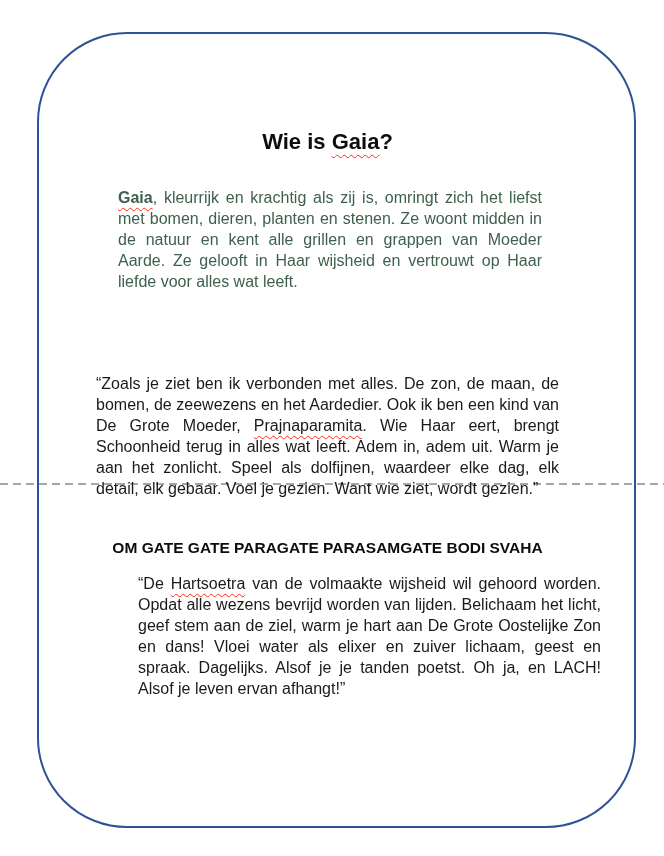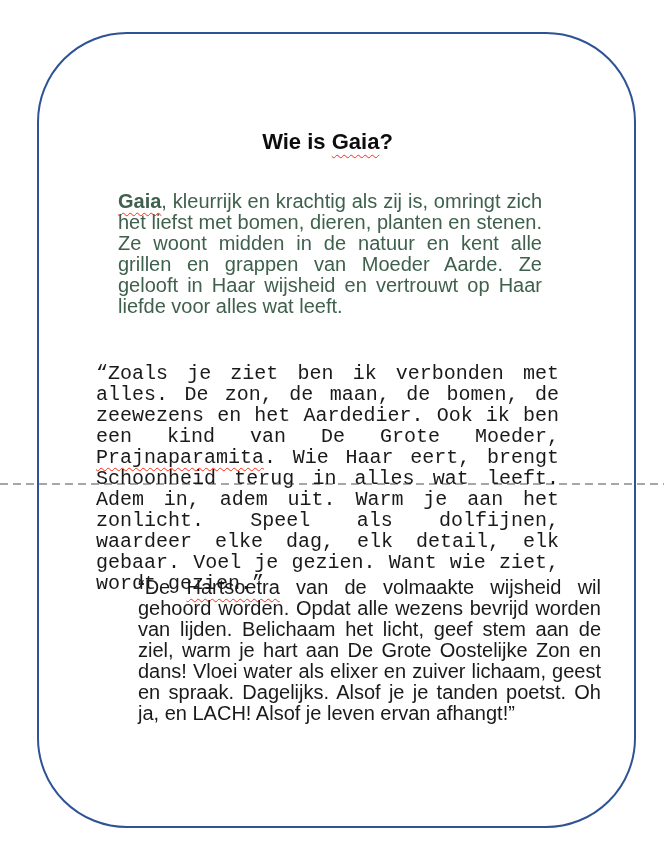--- a/index.html
+++ b/index.html
@@ -39,41 +39,41 @@
     left: 96px; width: 463px; top: 114px;
     text-align: center;
     font-size: 22px; font-weight: bold;
     color: #0d0d0d;
     letter-spacing: 0px;
   }
 
   .para {
     position: absolute;
     left: 96px; width: 463px;
-    font-size: 20px; line-height: 21px;
+    font-size: 16px; line-height: 21px;
     text-align: justify;
     color: #1a1a1a;
     white-space: normal;
   }
 
   .intro {
     left: 118px; width: 424px; top: 171px;
     color: #3E604C;
   }
   .intro .lead { font-weight: bold; }
 
   .question {
     top: 320px;
     font-weight: bold; font-style: italic;
     text-align: left;
     font-size: 16px; line-height: 24px;
   }
   .question .lead { font-size: 20px; }
 
-  .quote1 { top: 343px; font-family: Liberation Mono, monospace; }
+  .quote1 { top: 357px; }
 
   .mantra {
     position: absolute;
     left: 96px; width: 463px; top: 523px;
     text-align: center;
     font-weight: bold;
     font-size: 15.5px;
     color: #0d0d0d;
   }
 
@@ -101,17 +101,18 @@
 
   <div class="content">
 
     <h1 class="doc-title"><span>Wie is </span><span class="sq">Gaia</span><span>?</span></h1>
 
     <p class="para intro"><span class="lead sq">Gaia</span><span>, kleurrijk en krachtig als zij is, omringt zich het liefst met bomen, dieren, planten en stenen. Ze woont midden in de natuur en kent alle grillen en grappen van Moeder Aarde. Ze gelooft in Haar wijsheid en vertrouwt op Haar liefde voor alles wat leeft.</span></p>
 
 
     <p class="para quote1"><span>“Zoals je ziet ben ik verbonden met alles. De zon, de maan, de bomen, de zeewezens en het Aardedier. Ook ik ben een kind van De Grote Moeder, </span><span class="sq">Prajnaparamita</span><span>. Wie Haar eert, brengt Schoonheid terug in alles wat leeft. Adem in, adem uit. Warm je aan het zonlicht. Speel als dolfijnen, waardeer elke dag, elk detail, elk gebaar. Voel je gezien. Want wie ziet, wordt gezien.”</span></p>
 
+    <p class="mantra">OM GATE GATE PARAGATE PARASAMGATE BODI SVAHA</p>
 
     <p class="para quote2"><span>“De </span><span class="sq">Hartsoetra</span><span> van de volmaakte wijsheid wil gehoord worden. Opdat alle wezens bevrijd worden van lijden. Belichaam het licht, geef stem aan de ziel, warm je hart aan De Grote Oostelijke Zon en dans! Vloei water als elixer en zuiver lichaam, geest en spraak. Dagelijks. Alsof je je tanden poetst. Oh ja, en LACH! Alsof je leven ervan afhangt!”</span></p>
 
   </div>
 </div>
 
 </body></html>

